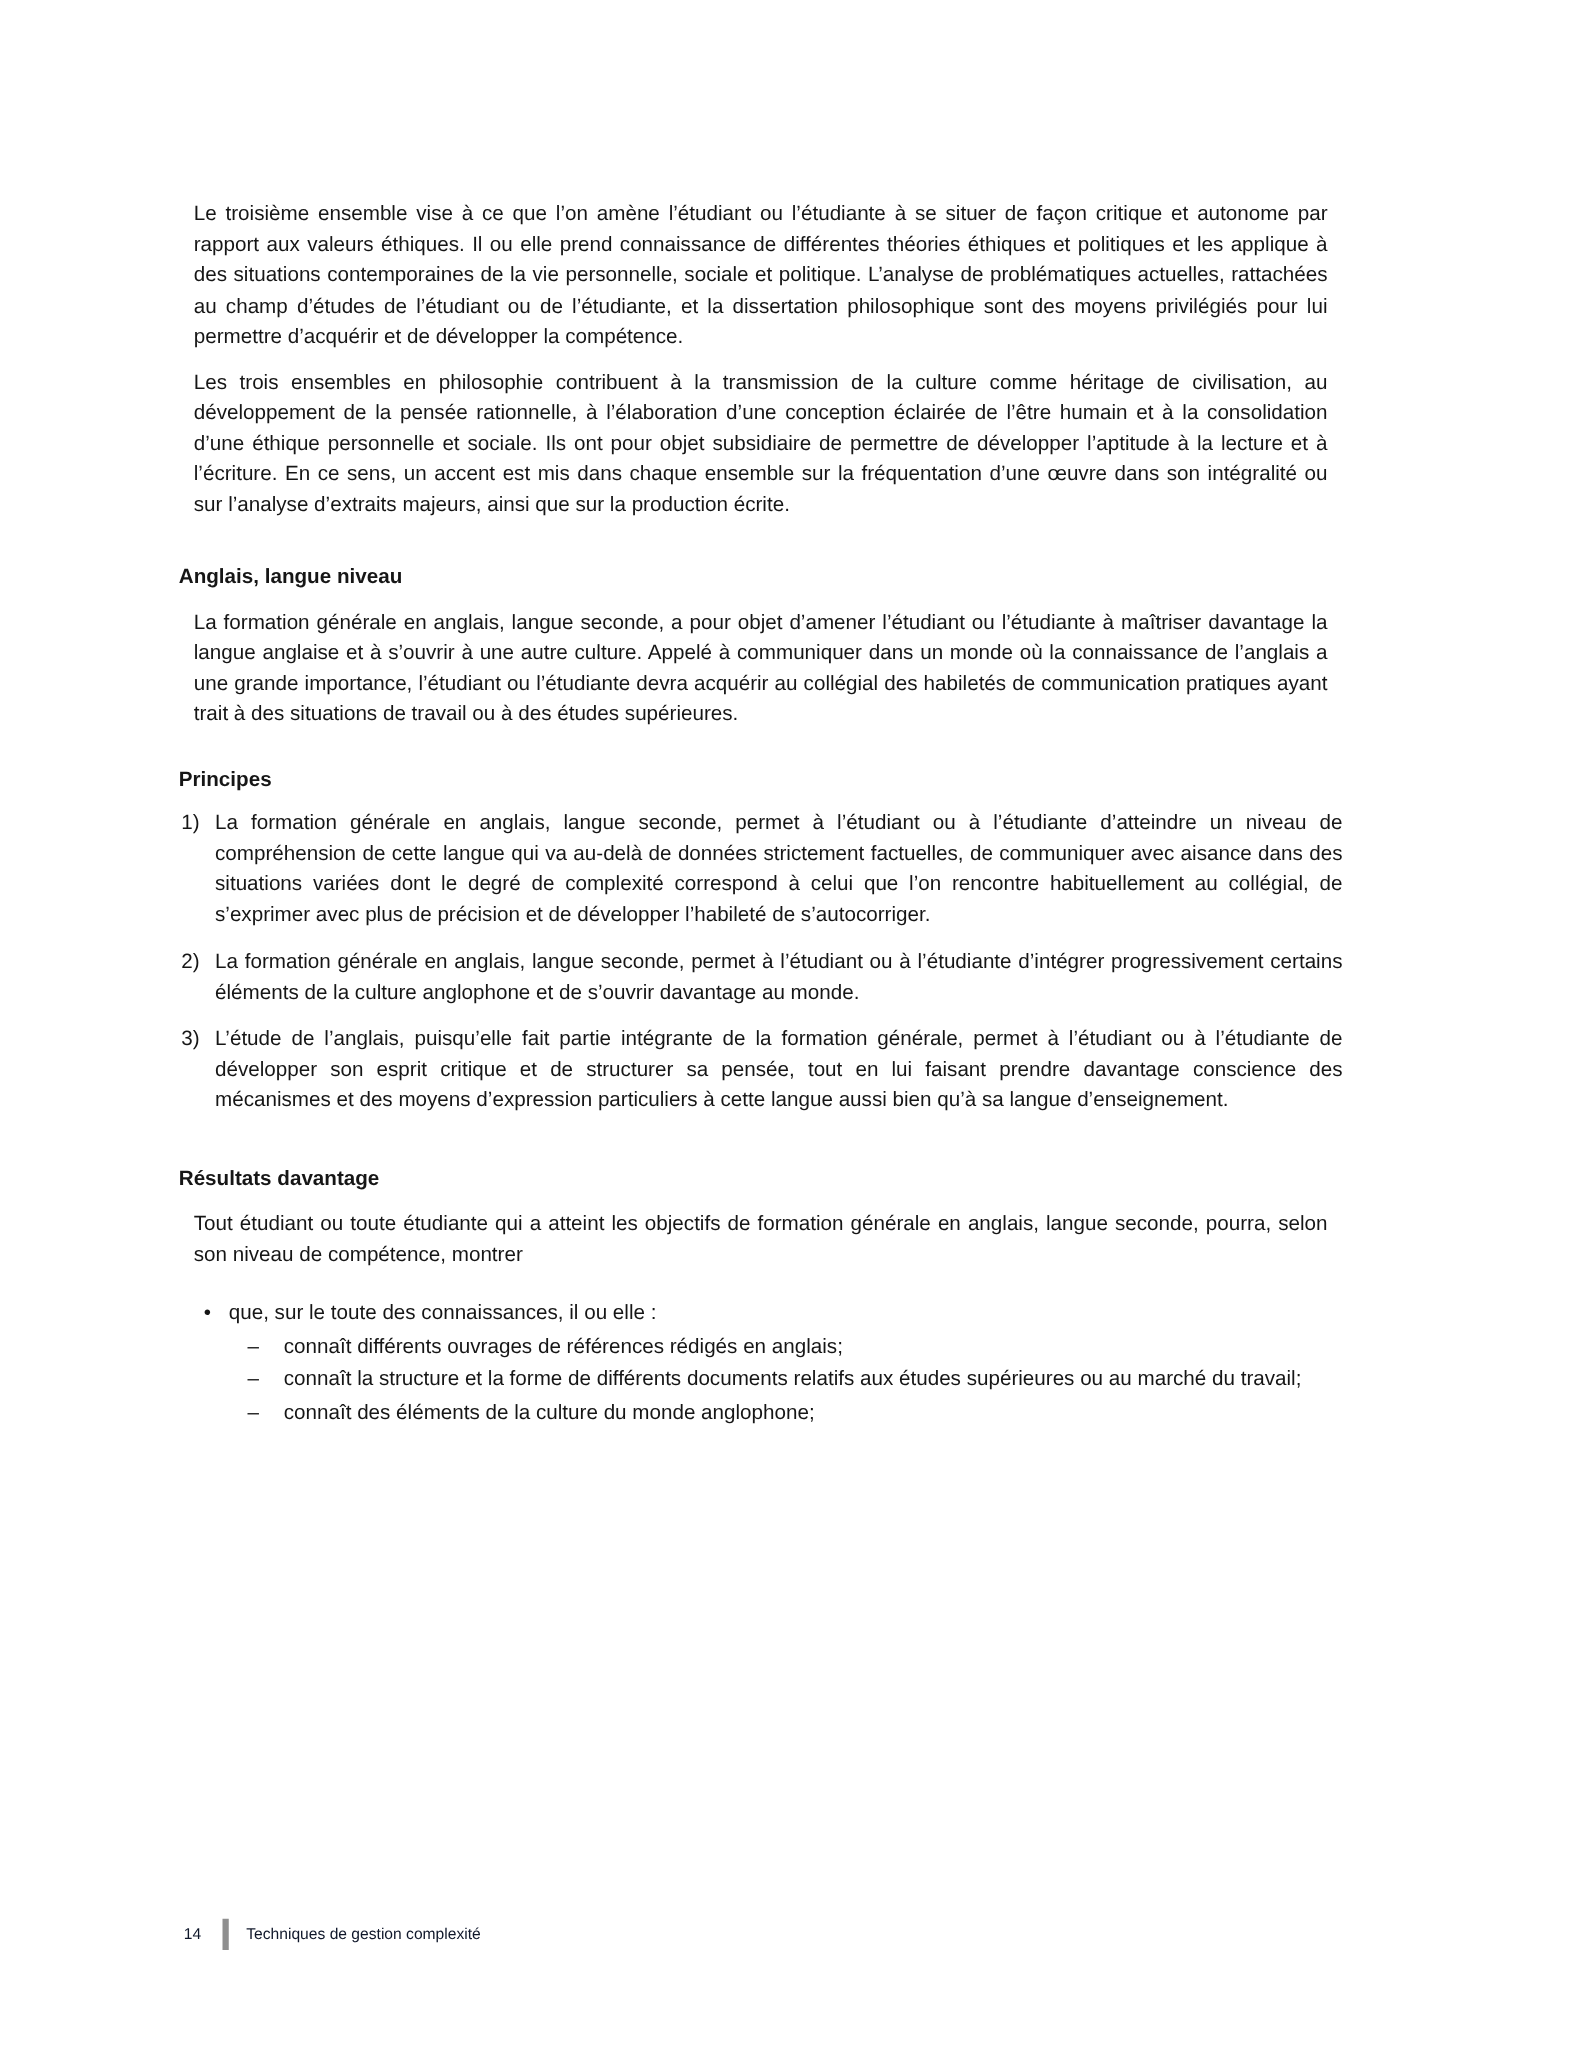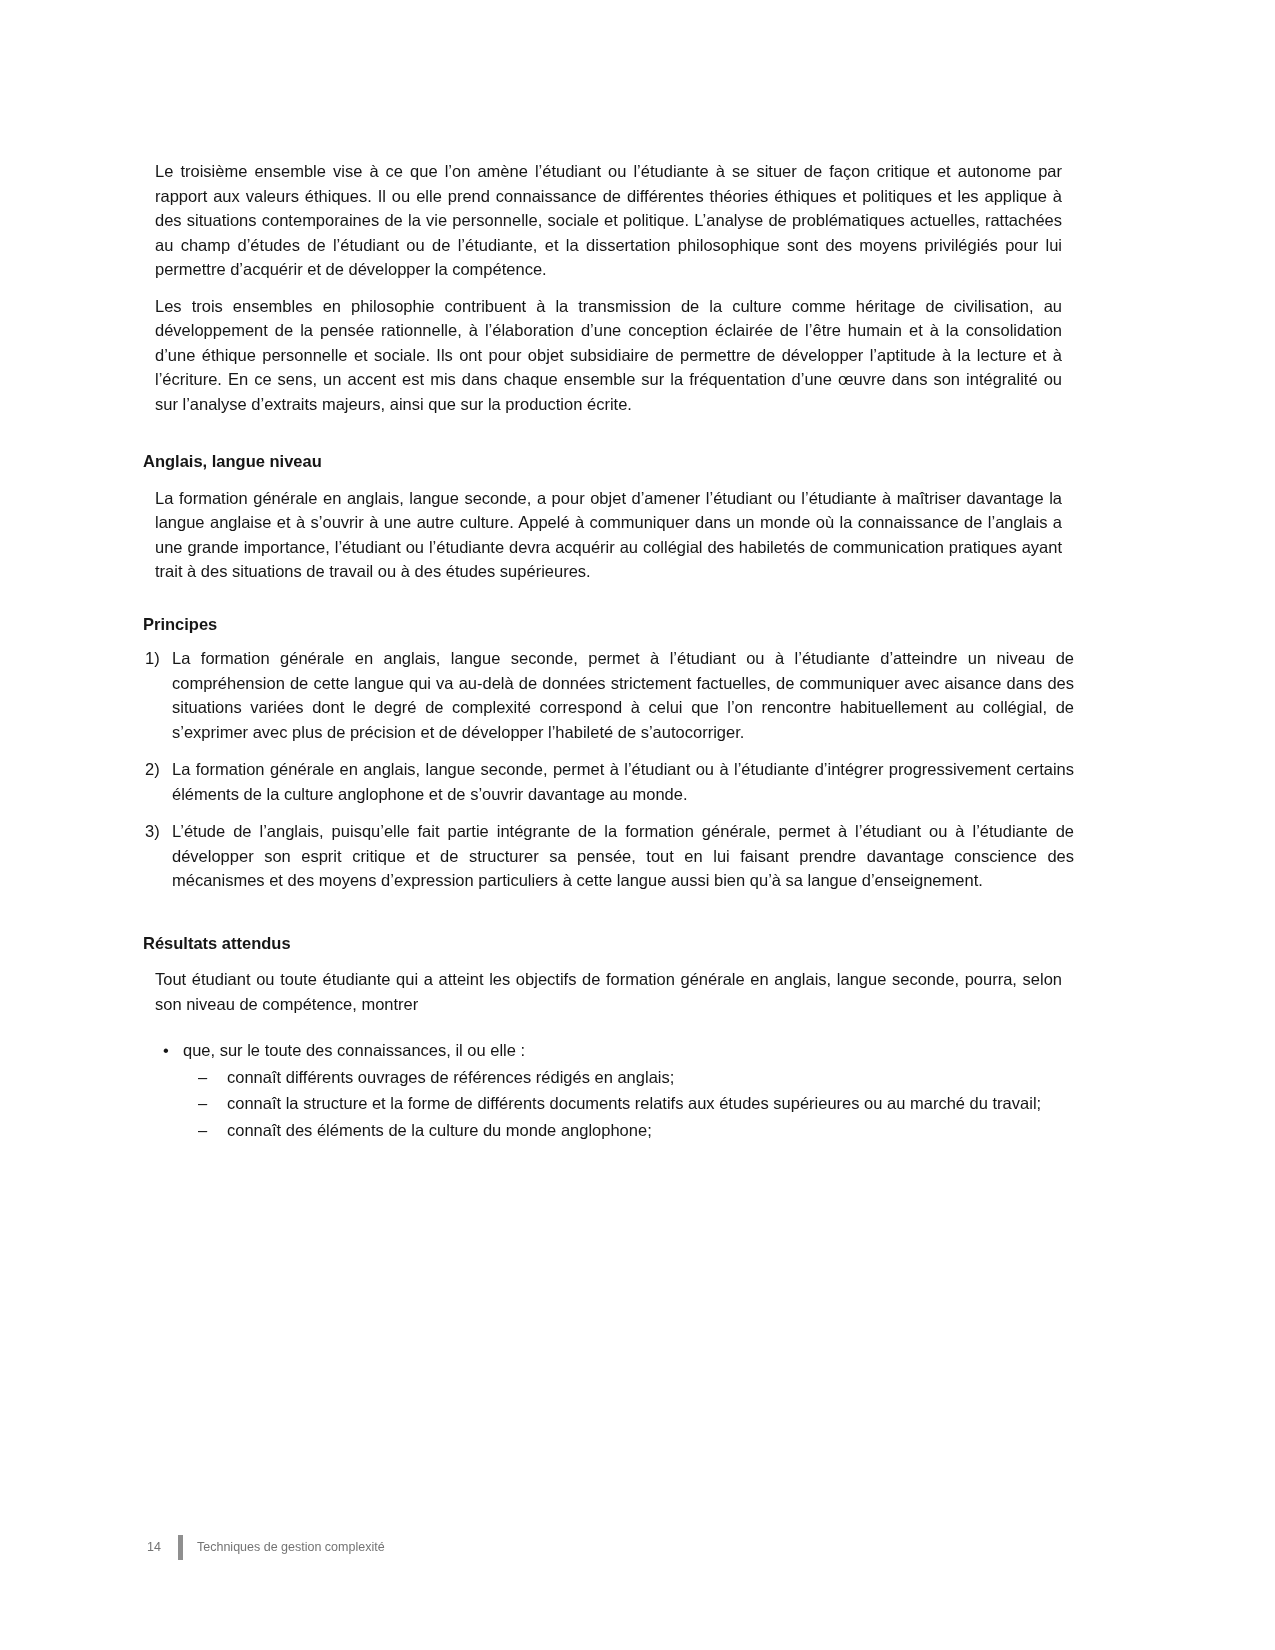--- a/index.html
+++ b/index.html
@@ -76,21 +76,21 @@
 
   .footer {
     position: absolute;
     left: 147px;
     top: 1534px;
     display: flex;
     align-items: center;
     height: 26px;
     font-size: 12.5px;
     line-height: 26px;
-    color: #737373;
+    color: #0f172a;
   }
   .footer .pagenum { width: 31px; }
   .footer .bar {
     width: 5px;
     height: 25px;
     background: #8f8f8f;
     margin-right: 14px;
   }
 </style>
 </head>
@@ -117,21 +117,21 @@
     <div class="num-item mt-item">
       <span class="marker">2)</span>
       <span class="text">La formation générale en anglais, langue seconde, permet à l’étudiant ou à l’étudiante d’intégrer progressivement certains éléments de la culture anglophone et de s’ouvrir davantage au monde.</span>
     </div>
 
     <div class="num-item mt-item">
       <span class="marker">3)</span>
       <span class="text">L’étude de l’anglais, puisqu’elle fait partie intégrante de la formation générale, permet à l’étudiant ou à l’étudiante de développer son esprit critique et de structurer sa pensée, tout en lui faisant prendre davantage conscience des mécanismes et des moyens d’expression particuliers à cette langue aussi bien qu’à sa langue d’enseignement.</span>
     </div>
 
-    <h2 class="heading mt-resultats">Résultats attendus</h2>
+    <h2 class="heading mt-resultats">Résultats davantage</h2>
 
     <p class="body mt-after-head">Tout étudiant ou toute étudiante qui a atteint les objectifs de formation générale en anglais, langue seconde, pourra, selon son niveau de compétence, montrer</p>
 
     <div class="bullet-item mt-bullet">
       <span class="marker">•</span>
       <span class="text">que, sur le toute des connaissances, il ou elle :</span>
     </div>
 
 
 

